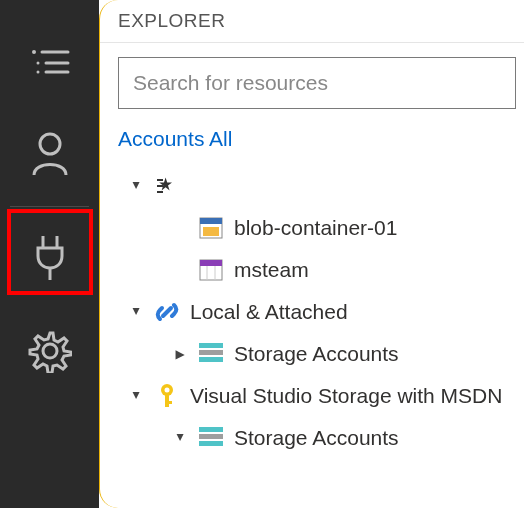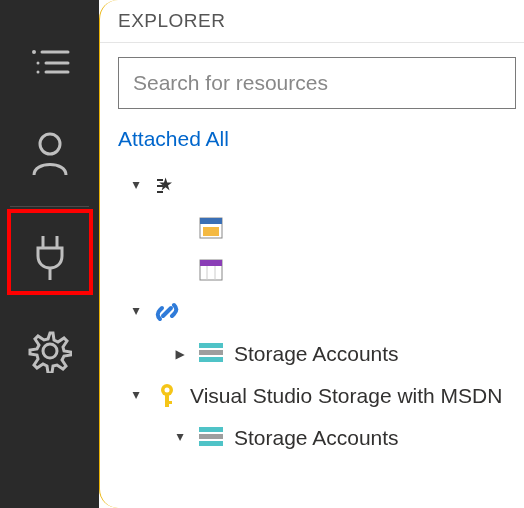--- a/index.html
+++ b/index.html
@@ -149,21 +149,21 @@
   </div>
 </div>
 
 <div class="main">
   <div class="header">EXPLORER</div>
 
   <div class="search-wrap">
     <input class="search-input" type="text" placeholder="Search for resources" style="">
   </div>
 
-  <div class="collapse-link">Attached All</div>
+  <div class="collapse-link">Accounts All</div>
 
   <div class="tree">
 
     <div class="tree-row lvl1">
       <span class="twisty" style="transform: rotate(180deg); font-size: 12px;">▲</span>
       <span class="tree-icon">
         <svg width="24" height="20" viewBox="0 0 24 20">
           <line x1="2" y1="4" x2="8" y2="4" stroke="#333" stroke-width="2"></line>
           <line x1="2" y1="10" x2="8" y2="10" stroke="#333" stroke-width="2"></line>
           <line x1="2" y1="16" x2="8" y2="16" stroke="#333" stroke-width="2"></line>
@@ -173,42 +173,45 @@
     </div>
 
     <div class="tree-row lvl2b">
       <span class="tree-icon">
         <svg width="24" height="22" viewBox="0 0 24 22">
           <rect x="1" y="1" width="22" height="20" fill="#fff" stroke="#888"></rect>
           <rect x="1" y="1" width="22" height="6" fill="#3a6fb5"></rect>
           <rect x="4" y="10" width="16" height="9" fill="#f4b942"></rect>
         </svg>
       </span>
+      <span>blob-container-01</span>
     </div>
 
     <div class="tree-row lvl2b">
       <span class="tree-icon">
         <svg width="24" height="22" viewBox="0 0 24 22">
           <rect x="1" y="1" width="22" height="20" fill="#fff" stroke="#888"></rect>
           <rect x="1" y="1" width="22" height="6" fill="#8a3db6"></rect>
           <line x1="8" y1="7" x2="8" y2="21" stroke="#ccc" stroke-width="1"></line>
           <line x1="16" y1="7" x2="16" y2="21" stroke="#ccc" stroke-width="1"></line>
         </svg>
       </span>
+      <span>msteam</span>
     </div>
 
     <div class="tree-row lvl1">
       <span class="twisty" style="transform: rotate(180deg); font-size: 12px;">▲</span>
       <span class="tree-icon">
         <svg width="26" height="26" viewBox="0 0 26 26">
           <path d="M9 17 L17 9" stroke="#2f7bd9" stroke-width="4" stroke-linecap="round"></path>
           <path d="M6 20 C3 17 3 14 6 11 L8 9" stroke="#2f7bd9" stroke-width="4" fill="none" stroke-linecap="round"></path>
           <path d="M20 6 C23 9 23 12 20 15 L18 17" stroke="#2f7bd9" stroke-width="4" fill="none" stroke-linecap="round"></path>
         </svg>
       </span>
+      <span>Local &amp; Attached</span>
     </div>
 
     <div class="tree-row lvl2">
       <span class="twisty" style="font-size: 12px;">▶</span>
       <span class="tree-icon">
         <svg width="26" height="22" viewBox="0 0 26 22">
           <rect x="1" y="0" width="24" height="5" fill="#4fc3c7"></rect>
           <rect x="1" y="7" width="24" height="5" fill="#9e9e9e"></rect>
           <rect x="1" y="14" width="24" height="5" fill="#4fc3c7"></rect>
         </svg>

